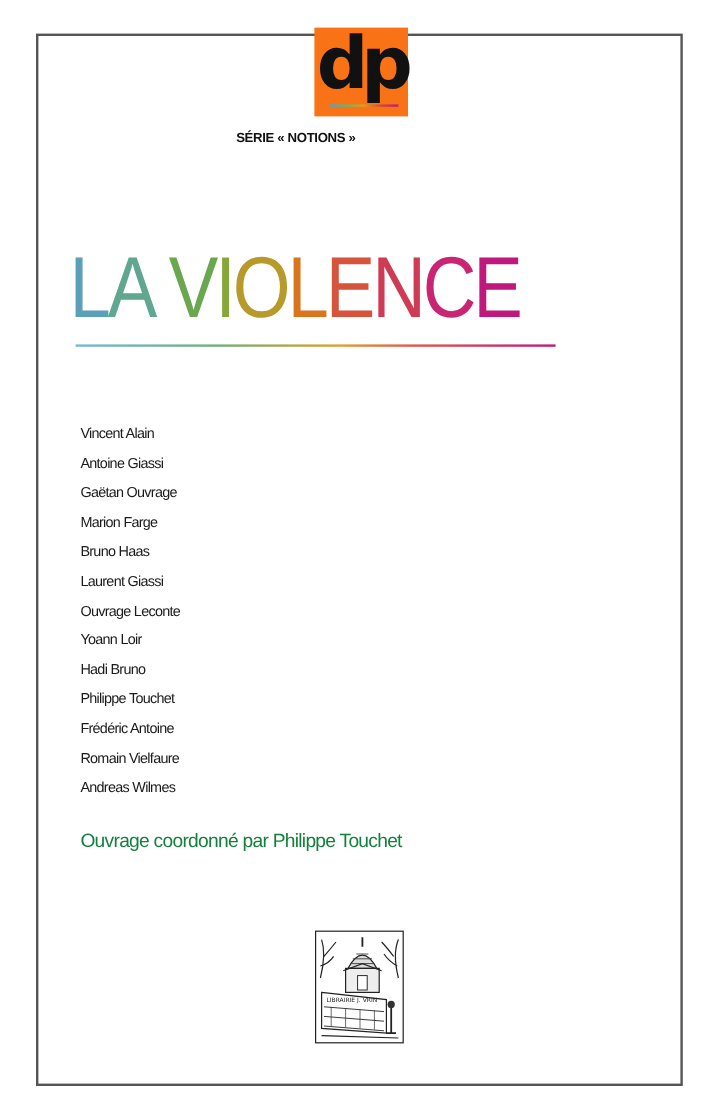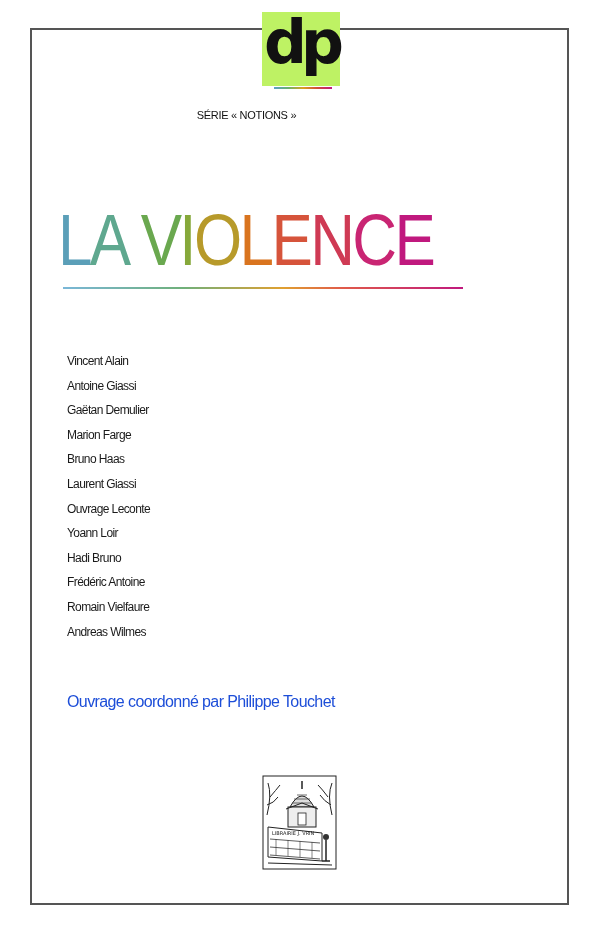--- a/index.html
+++ b/index.html
@@ -1,53 +1,54 @@
 <!DOCTYPE html>
 <html><head>
 <meta charset="utf-8">
 <style>
   html, body { margin:0; padding:0; background:#ffffff; }
   body { width:600px; height:930px; position:relative; overflow:hidden; font-family:"Liberation Sans", sans-serif; }
   .frame { position:absolute; left:30px; top:28px; width:539px; height:877px; border:2px solid #555; box-sizing:border-box; }
-  .logo-wrap { position:absolute; left:262px; top:12px; width:78px; height:74px; background:#bef264; }
+  .logo-wrap { position:absolute; left:262px; top:23px; width:78px; height:74px; background:#f97316; }
   .logo { position:absolute; left:0; top:0; width:78px; text-align:center; font-family:"DejaVu Sans", sans-serif; font-weight:bold; font-size:60px; line-height:60px; letter-spacing:-6px; color:#111; }
   .logo-line { position:absolute; left:274px; top:87px; width:58px; height:2px; background:linear-gradient(90deg,#5aa0c8,#6bb26a,#d9a020,#d04a3a,#c0197e); }
-  .series { position:absolute; left:0; width:493px; top:109px; text-align:center; font-size:11px; font-weight:normal; color:#111; letter-spacing:-0.3px; }
+  .series { position:absolute; left:0; width:493px; top:109px; text-align:center; font-size:11px; font-weight:bold; color:#111; letter-spacing:-0.3px; }
   .title { position:absolute; left:58px; top:200px; font-size:72px; line-height:80px; letter-spacing:-3px; font-family:"Liberation Sans", sans-serif; font-weight:normal; transform:scaleX(0.86); transform-origin:left; white-space:nowrap; }
   .title span { display:inline-block; }
   .title-line { position:absolute; left:63px; top:287px; width:400px; height:2px; background:linear-gradient(90deg,#7ab7d8 0%,#6fb07a 30%,#e0a030 55%,#e05a4a 70%,#c0197e 100%); }
   .authors { position:absolute; left:67px; top:349px; }
   .author { font-size:12px; line-height:24.6px; color:#1a1a1a; letter-spacing:-0.6px; white-space:nowrap; }
-  .coord { position:absolute; left:67px; top:693px; font-size:16px; color:#1d4ed8; letter-spacing:-0.6px; white-space:nowrap; }
+  .coord { position:absolute; left:67px; top:693px; font-size:16px; color:#15803d; letter-spacing:-0.6px; white-space:nowrap; }
   .emblem { position:absolute; left:262px; top:775px; width:75px; height:95px; }
 </style>
 </head>
 <body>
 
 <div class="frame"></div>
 
 <div class="logo-wrap">
   <div class="logo">dp</div>
 </div>
 <div class="logo-line"></div>
 <div class="series">SÉRIE « NOTIONS »</div>
 
 <div class="title" id="title"><span style="color: rgb(91, 159, 184);">L</span><span style="color: rgb(95, 168, 143);">A</span><span style="color: rgb(255, 255, 255); width: 14px;">&nbsp;</span><span style="color: rgb(106, 168, 79);">V</span><span style="color: rgb(134, 168, 58);">I</span><span style="color: rgb(183, 154, 42);">O</span><span style="color: rgb(217, 116, 31);">L</span><span style="color: rgb(214, 84, 59);">E</span><span style="color: rgb(207, 58, 84);">N</span><span style="color: rgb(201, 37, 115);">C</span><span style="color: rgb(192, 25, 126);">E</span></div>
 <div class="title-line"></div>
 
 <div class="authors" id="authors">
     <div class="author">Vincent Alain</div>
     <div class="author">Antoine Giassi</div>
-    <div class="author">Gaëtan Demulier</div>
+    <div class="author">Gaëtan Ouvrage</div>
     <div class="author">Marion Farge</div>
     <div class="author">Bruno Haas</div>
     <div class="author">Laurent Giassi</div>
     <div class="author">Ouvrage Leconte</div>
     <div class="author">Yoann Loir</div>
     <div class="author">Hadi Bruno</div>
+    <div class="author">Philippe Touchet</div>
     <div class="author">Frédéric Antoine</div>
     <div class="author">Romain Vielfaure</div>
     <div class="author">Andreas Wilmes</div>
   </div>
 
 <div class="coord">Ouvrage coordonné par Philippe Touchet</div>
 
 <div class="emblem">
   <svg width="75" height="95" viewBox="0 0 75 95">
     <rect x="1" y="1" width="73" height="93" fill="#fff" stroke="#222" stroke-width="1"></rect>

